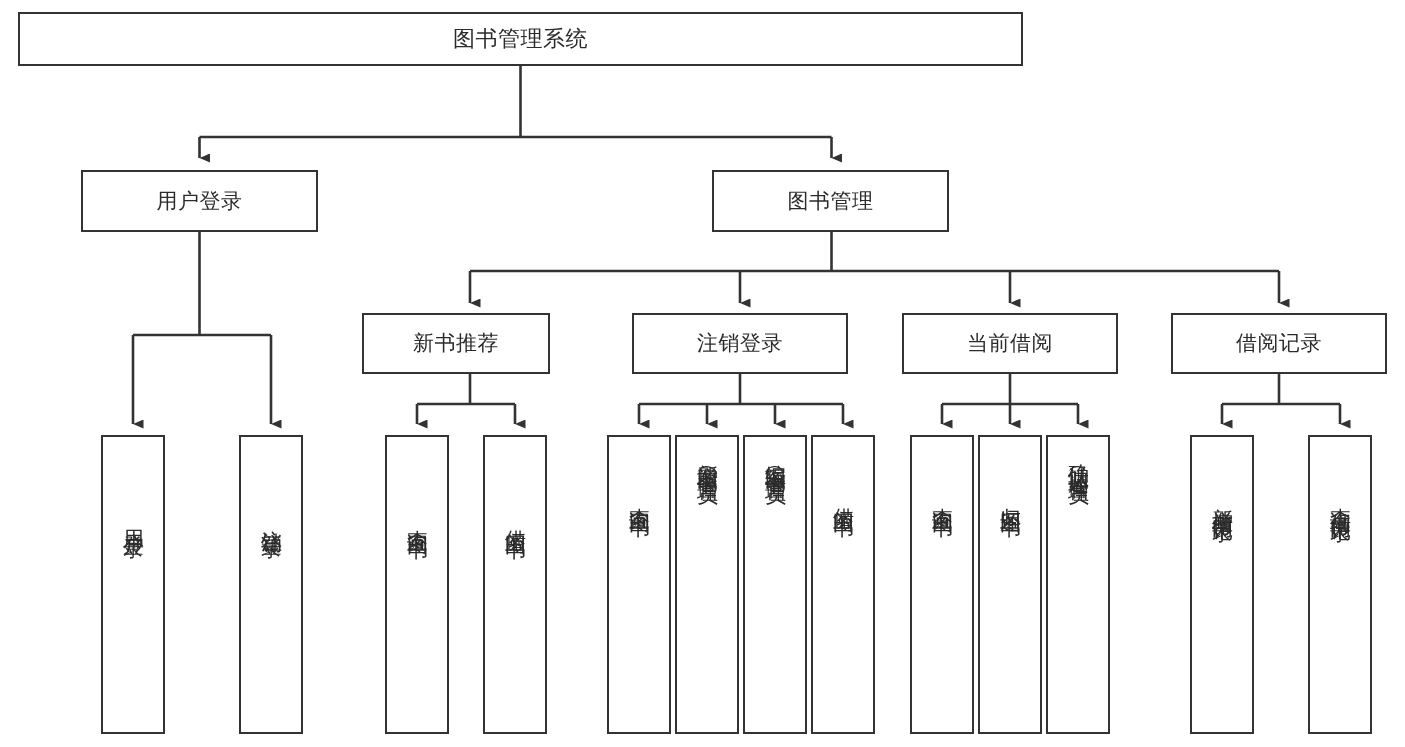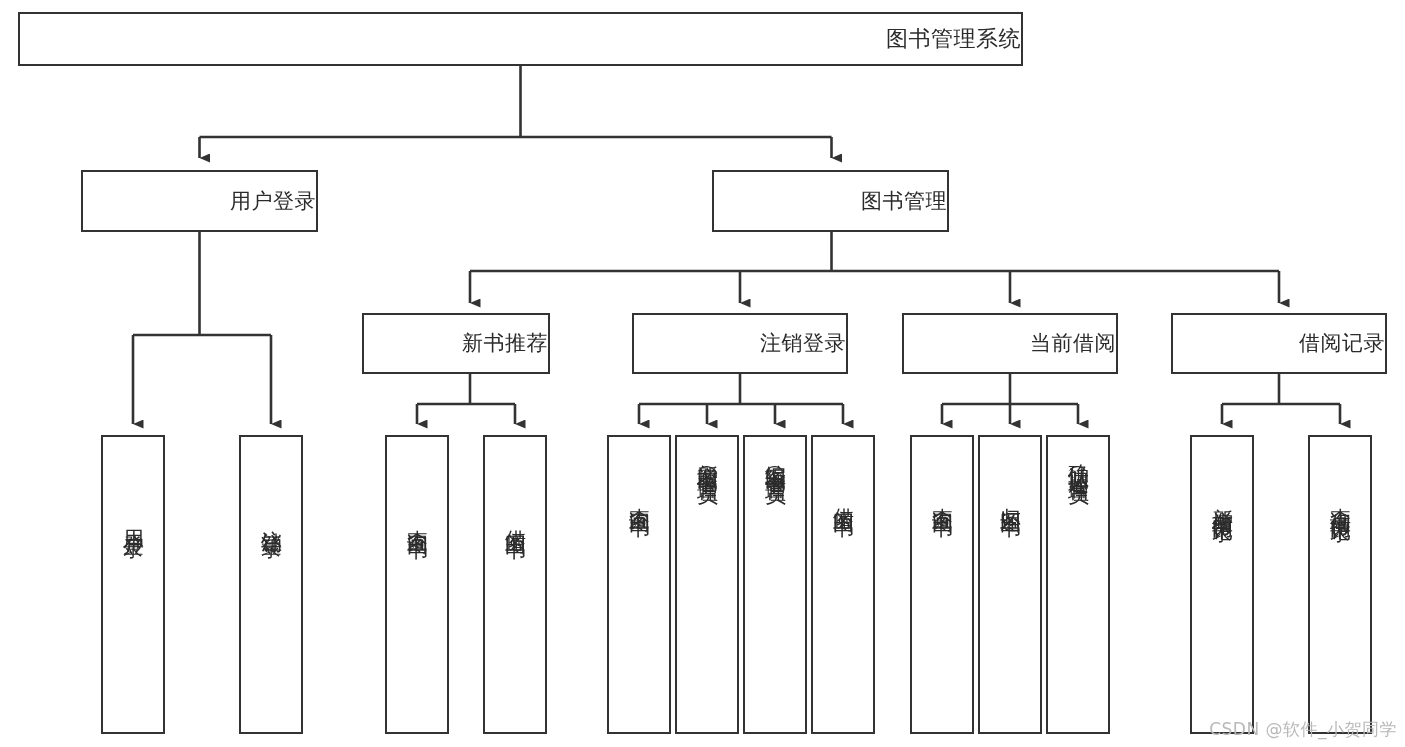--- a/index.html
+++ b/index.html
@@ -26,21 +26,21 @@
     height: 747px;
     pointer-events: none;
   }
   .node {
     position: absolute;
     box-sizing: border-box;
     background: #ffffff;
     border: 2px solid #333333;
     display: flex;
     align-items: center;
-    justify-content: flex-end;
+    justify-content: center;
     color: #2b2b2b;
   }
   .node-label {
     display: block;
     text-align: center;
     line-height: 1.18;
     white-space: pre;
   }
   
   .node.horiz .node-label {
@@ -200,15 +200,14 @@
     <span class="node-label">确认归还（管理员）</span>
   </div>
 
   <div class="node vert medium" style="left:1190px; top:435px; width:64px; height:299px;">
     <span class="node-label">新增借阅记录</span>
   </div>
   <div class="node vert medium" style="left:1308px; top:435px; width:64px; height:299px;">
     <span class="node-label">查询借阅记录</span>
   </div>
 
-  <div id="watermark">CSDN @软件_小贺同学</div>
 
 </div>
 
 </body></html>

